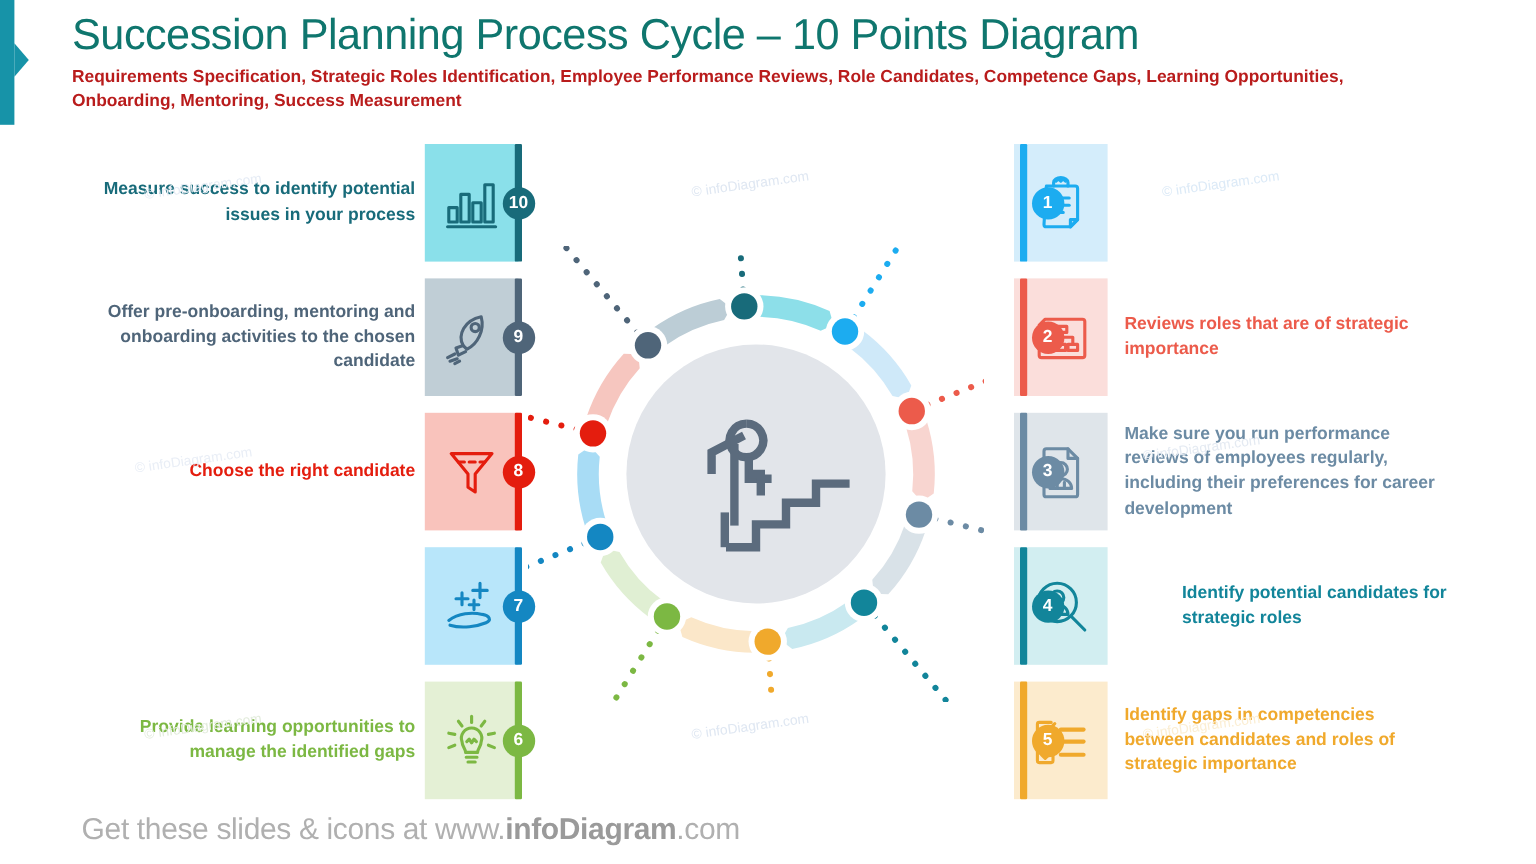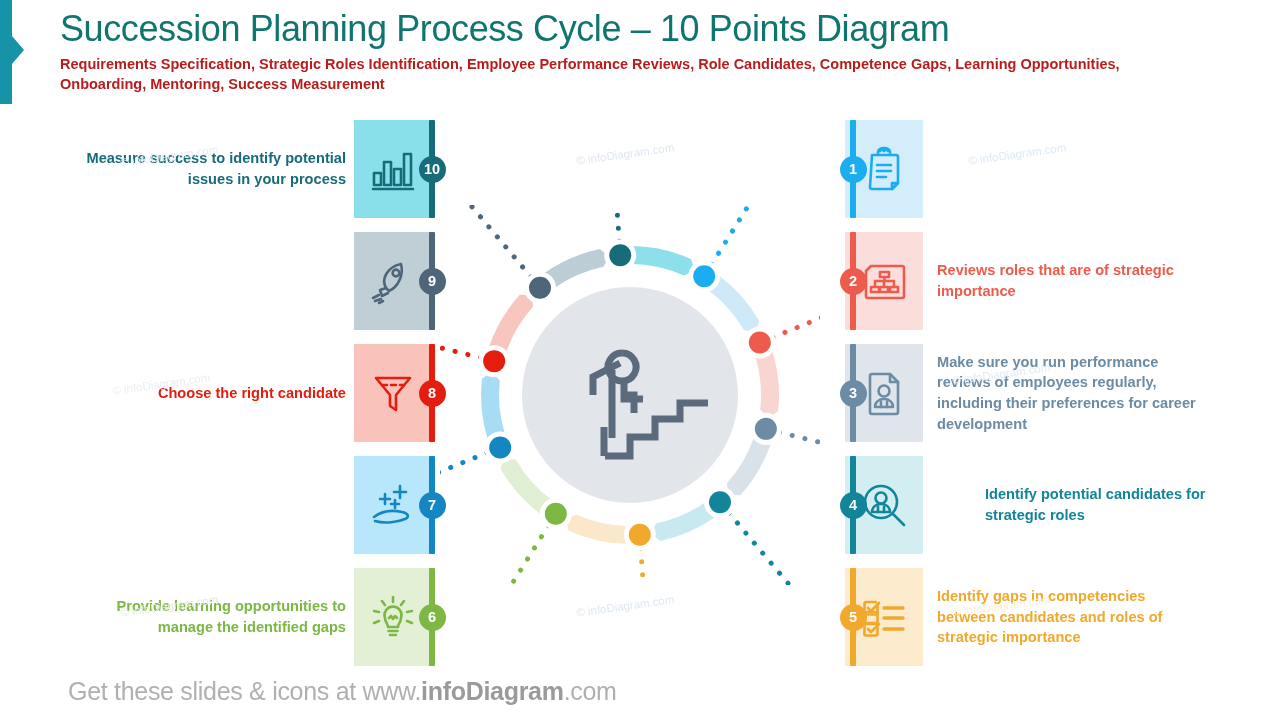--- a/index.html
+++ b/index.html
@@ -68,20 +68,21 @@
   .row.right .spine { left: 5px; }
 
   .badge {
     position: absolute; top: 36px;
     width: 27px; height: 27px;
     border-radius: 50%;
     color: #fff;
     font-size: 14.5px; font-weight: bold;
     display: flex; align-items: center; justify-content: center;
     line-height: 1;
+    margin-left: 20px;
   }
   .row.left  .badge { right: -5.5px; }
   .row.right .badge { left: -5.5px; }
 
   .label {
     position: absolute; top: 0;
     width: 286px; height: 98px;
     display: flex; flex-direction: column; justify-content: center;
     font-size: 14.6px; font-weight: bold; line-height: 1.42;
   }
@@ -146,20 +147,21 @@
             <rect x="25" y="24" width="7" height="16" fill="none" stroke="#186b7a" stroke-width="2.6" stroke-linecap="round" stroke-linejoin="round"></rect>
             <rect x="35" y="9" width="7" height="31" fill="none" stroke="#186b7a" stroke-width="2.6" stroke-linecap="round" stroke-linejoin="round"></rect>
             <line x1="4" y1="44" x2="44" y2="44" fill="none" stroke="#186b7a" stroke-width="2.6" stroke-linecap="round" stroke-linejoin="round"></line>
           </svg>
         </span>
       </div>
       <div class="spine" style="background: rgb(24, 107, 122);"></div>
       <div class="badge" style="background: rgb(24, 107, 122);">10</div>
     </div>
     <div class="row left" style="top: 232px;">
+      <div class="label" style="color: rgb(79, 101, 121);">Offer pre-onboarding, mentoring and onboarding activities to the chosen candidate</div>
       <div class="tile" style="background: rgb(192, 206, 214);">
         <span>
           <svg width="48" height="48" viewBox="0 0 48 48">
             <path d="M17 31 C12 22 18 10 32 7 C35 18 29 30 20 34 Z" fill="none" stroke="#4f6579" stroke-width="2.6" stroke-linecap="round" stroke-linejoin="round"></path>
             <circle cx="27" cy="16" r="3.4" fill="none" stroke="#4f6579" stroke-width="2.6" stroke-linecap="round" stroke-linejoin="round"></circle>
             <path d="M17 31 L11 33 L13 39 L19 36" fill="none" stroke="#4f6579" stroke-width="2.6" stroke-linecap="round" stroke-linejoin="round"></path>
             <line x1="12" y1="42" x2="6" y2="44" fill="none" stroke="#4f6579" stroke-width="2.6" stroke-linecap="round" stroke-linejoin="round"></line>
             <line x1="10" y1="38" x2="4" y2="41" fill="none" stroke="#4f6579" stroke-width="2.6" stroke-linecap="round" stroke-linejoin="round"></line>
             <line x1="14" y1="44" x2="10" y2="46" fill="none" stroke="#4f6579" stroke-width="2.6" stroke-linecap="round" stroke-linejoin="round"></line>
           </svg>

